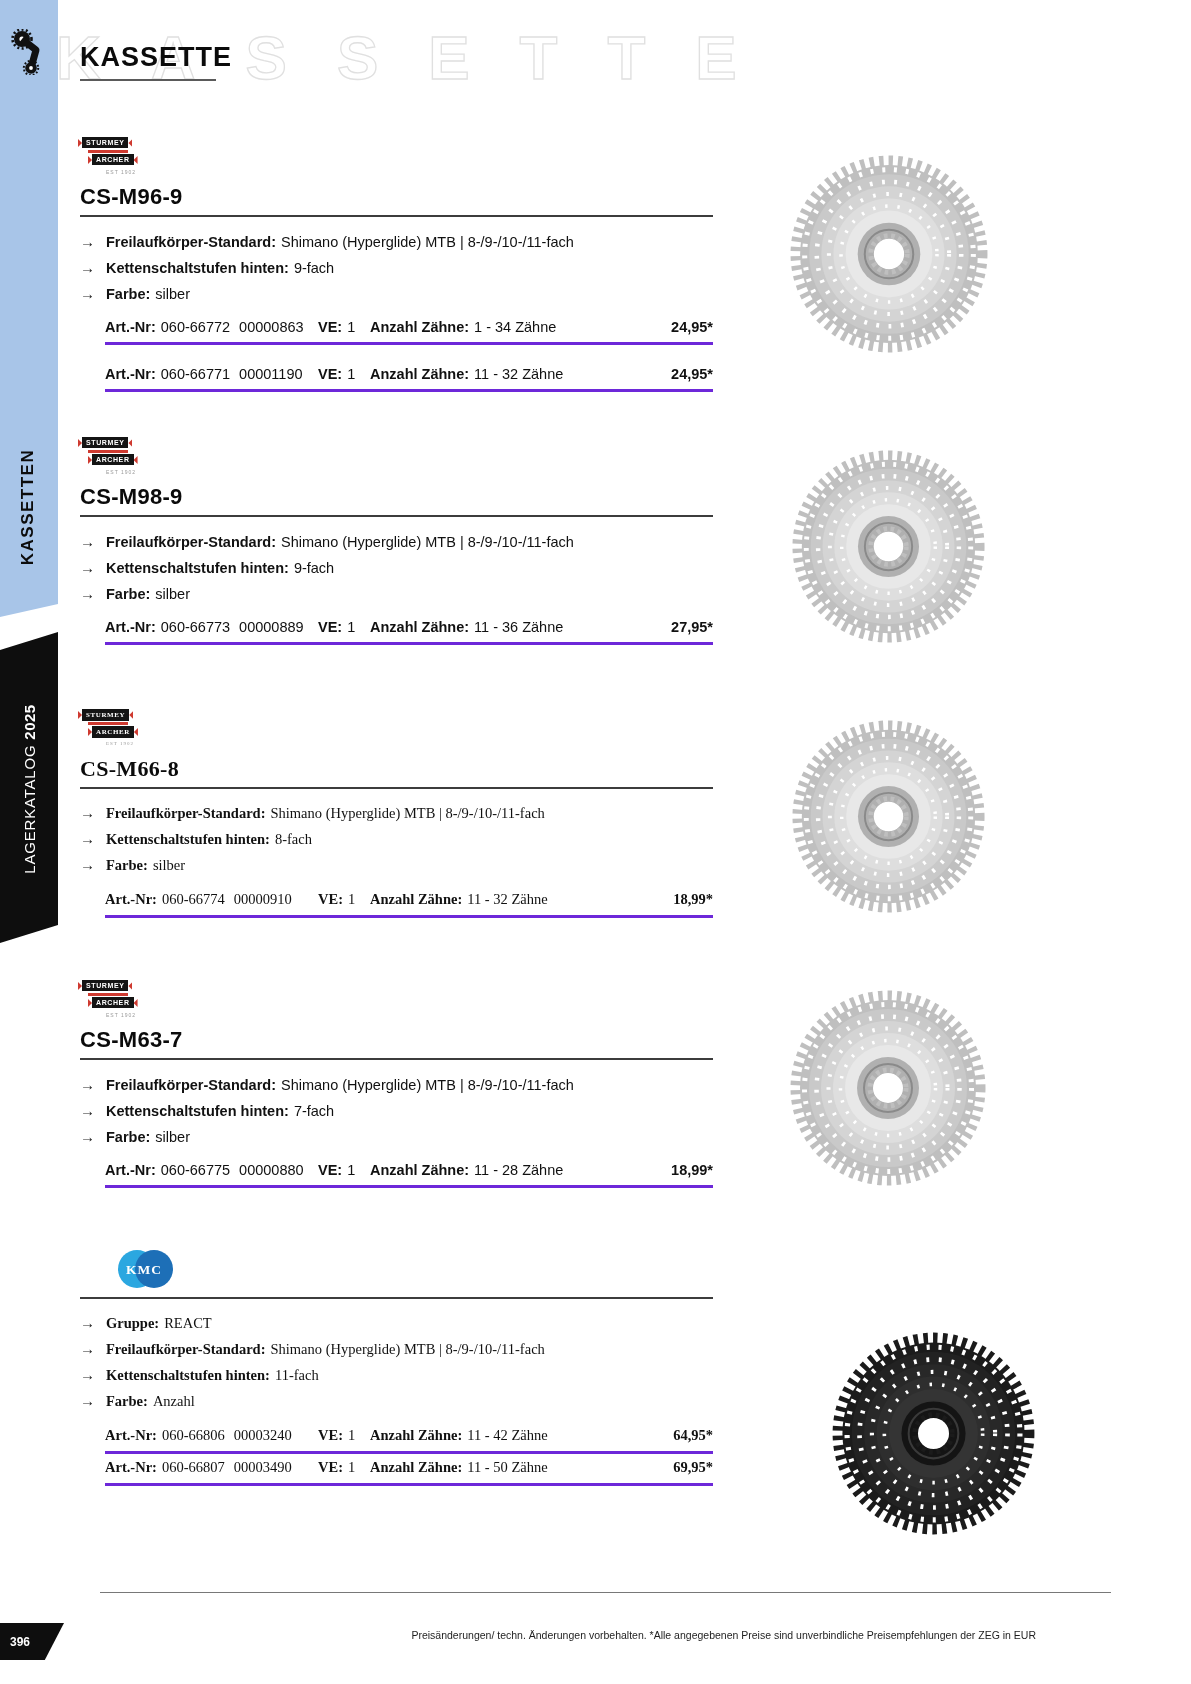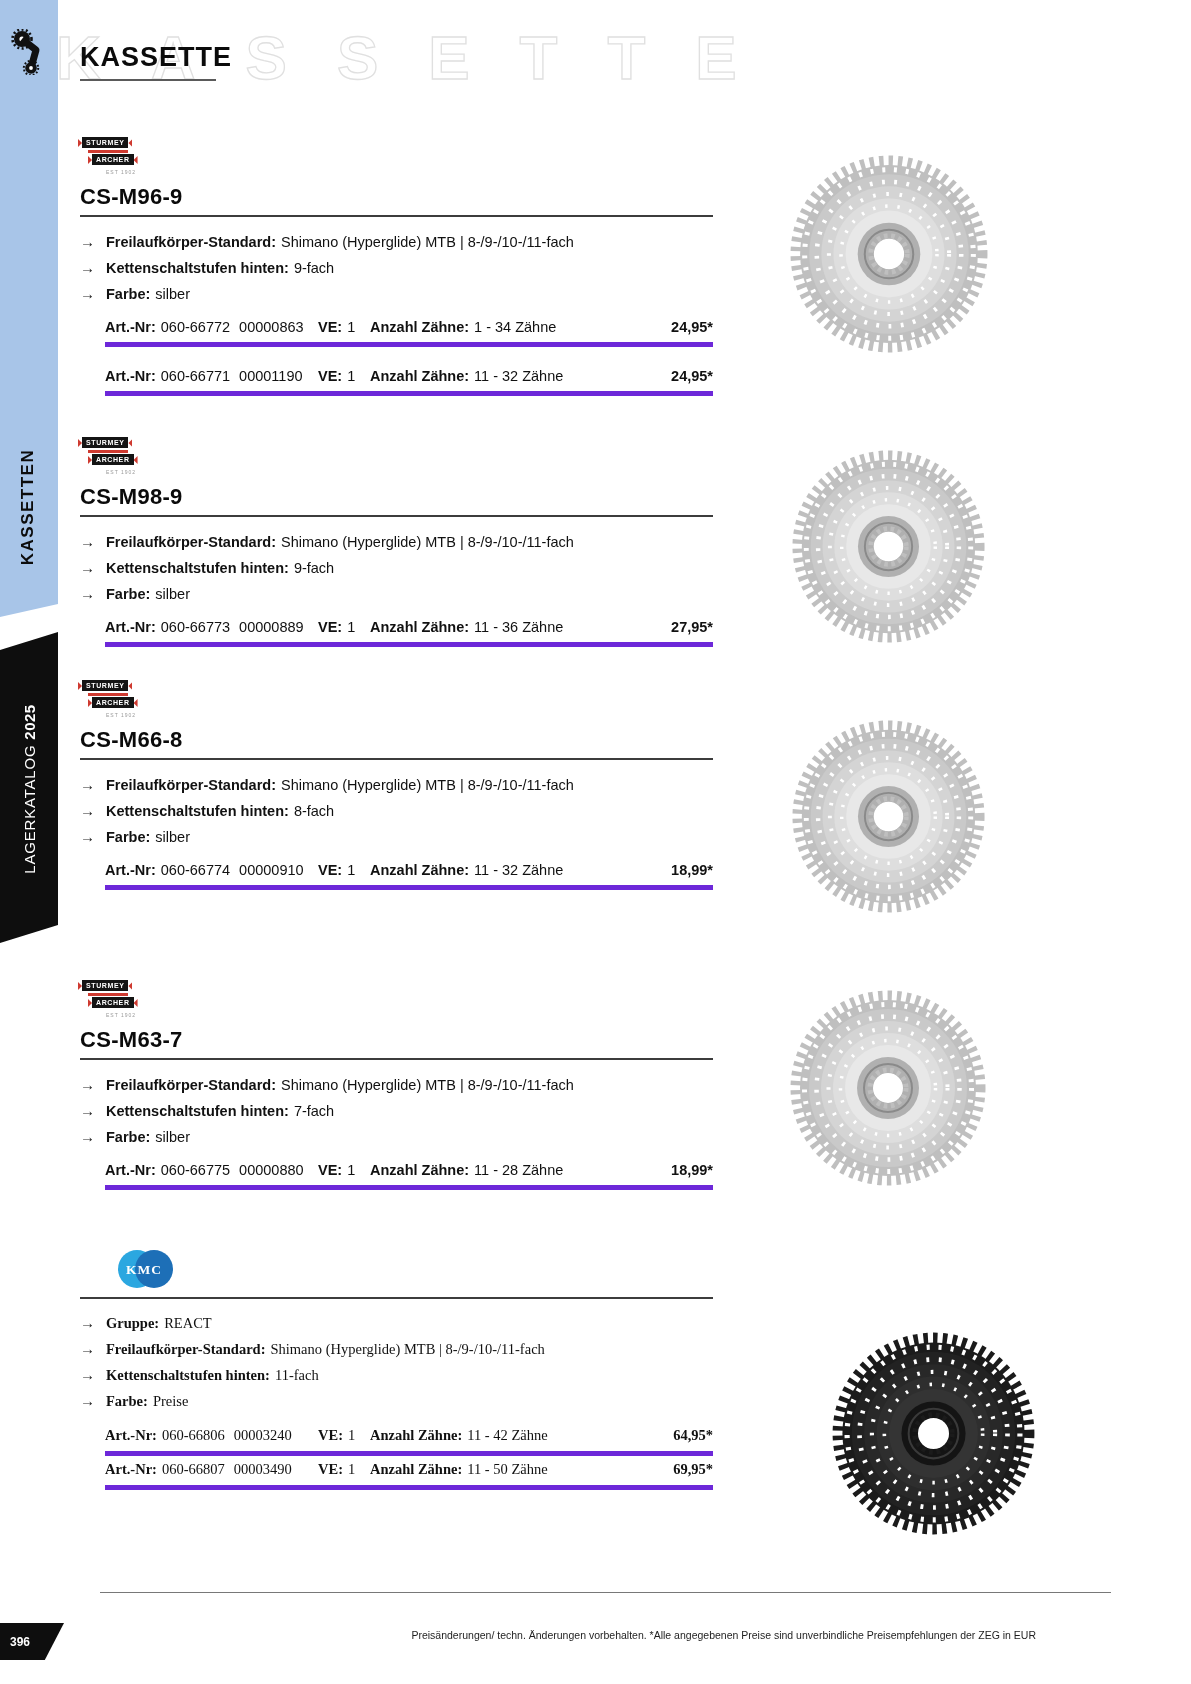--- a/index.html
+++ b/index.html
@@ -38,33 +38,33 @@
     position:absolute; left:80px; top:42px; z-index:1;
     font-size:27px; font-weight:bold; letter-spacing:1px; color:#0b0b0b;
   }
   .title-underline { position:absolute; left:80px; top:79px; width:136px; height:2px; background:#5a5a5a; z-index:1; }
   .derailleur { position:absolute; left:11px; top:29px; width:33px; height:46px; z-index:2; }
 
   
   .product { position:absolute; left:80px; width:633px; }
   .product:nth-of-type(1){ top:137px; }
   .product:nth-of-type(2){ top:437px; }
-  .product:nth-of-type(3){ top:680px; }
+  .product:nth-of-type(3){ top:709px;font-family:Liberation Serif, serif; }
   .product:nth-of-type(4){ top:980px; }
   .product:nth-of-type(5){ top:1250px;font-family:Liberation Serif, serif; }
 
   .product h2 { font-size:22px; font-weight:bold; letter-spacing:.3px; margin-top:7px; color:#0b0b0b; }
   .title-rule { margin-top:5px; height:1.5px; background:#3c3c3c; }
   .attrs { list-style:none; margin-top:12px; }
   .attrs li { height:26px; display:flex; align-items:center; font-size:14.5px; }
   .arrow { width:26px; font-size:15px; color:#222; }
   .al { font-weight:bold; margin-right:5px; }
   .rows { margin-top:9px; }
   .row {
-    margin-left:25px; border-bottom:5px solid #6d28d9;
+    margin-left:25px; border-bottom:3px solid #6d28d9;
     padding:3px 0 7px 0; font-size:14.5px;
     display:flex; align-items:baseline;
   }
   .row + .row { margin-top:18px; }
   .product:nth-of-type(5) .row + .row { margin-top:2px; }
   .row b { font-weight:bold; margin-right:5px; }
   .c-art { width:213px; } .c-art .code { margin-left:9px; }
   .c-ve { width:52px; }
   .c-teeth { flex:1; }
   .c-price { font-weight:bold; margin-left:auto; }
@@ -306,21 +306,21 @@
         <span class="av">Shimano (Hyperglide) MTB | 8-/9-/10-/11-fach</span>
       </li>
     <li>
         <span class="arrow">→</span>
         <span class="al">Kettenschaltstufen hinten:</span>
         <span class="av">11-fach</span>
       </li>
     <li>
         <span class="arrow">→</span>
         <span class="al">Farbe:</span>
-        <span class="av">Preise</span>
+        <span class="av">Anzahl</span>
       </li>
   </ul>
   <div class="rows">
     <div class="row">
       <span class="c-art"><b>Art.-Nr:</b><span>060-66806</span><span class="code">00003240</span></span>
       <span class="c-ve"><b>VE:</b><span>1</span></span>
       <span class="c-teeth"><b>Anzahl Zähne:</b><span>11 - 42 Zähne</span></span>
       <span class="c-price">64,95*</span>
     </div>
     <div class="row">

